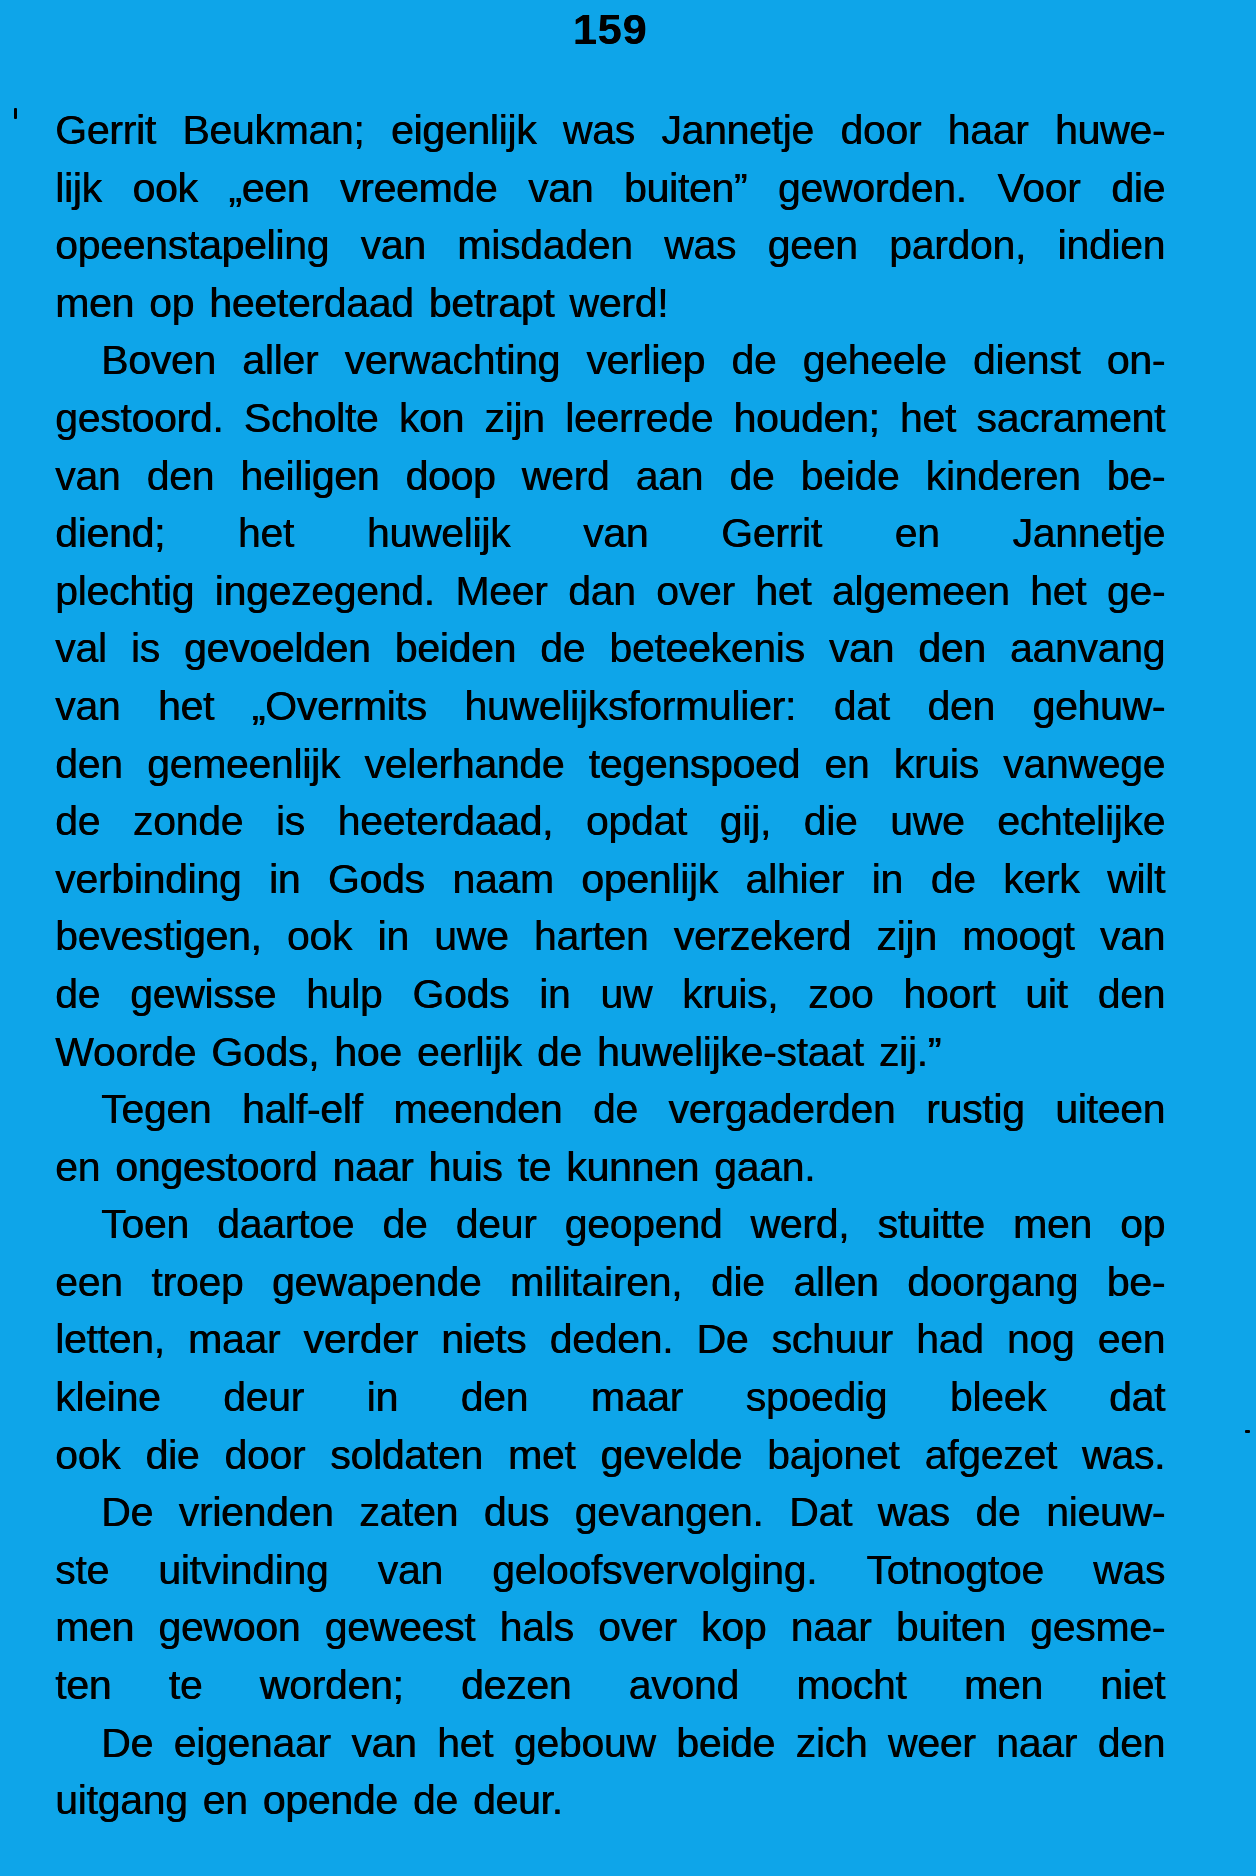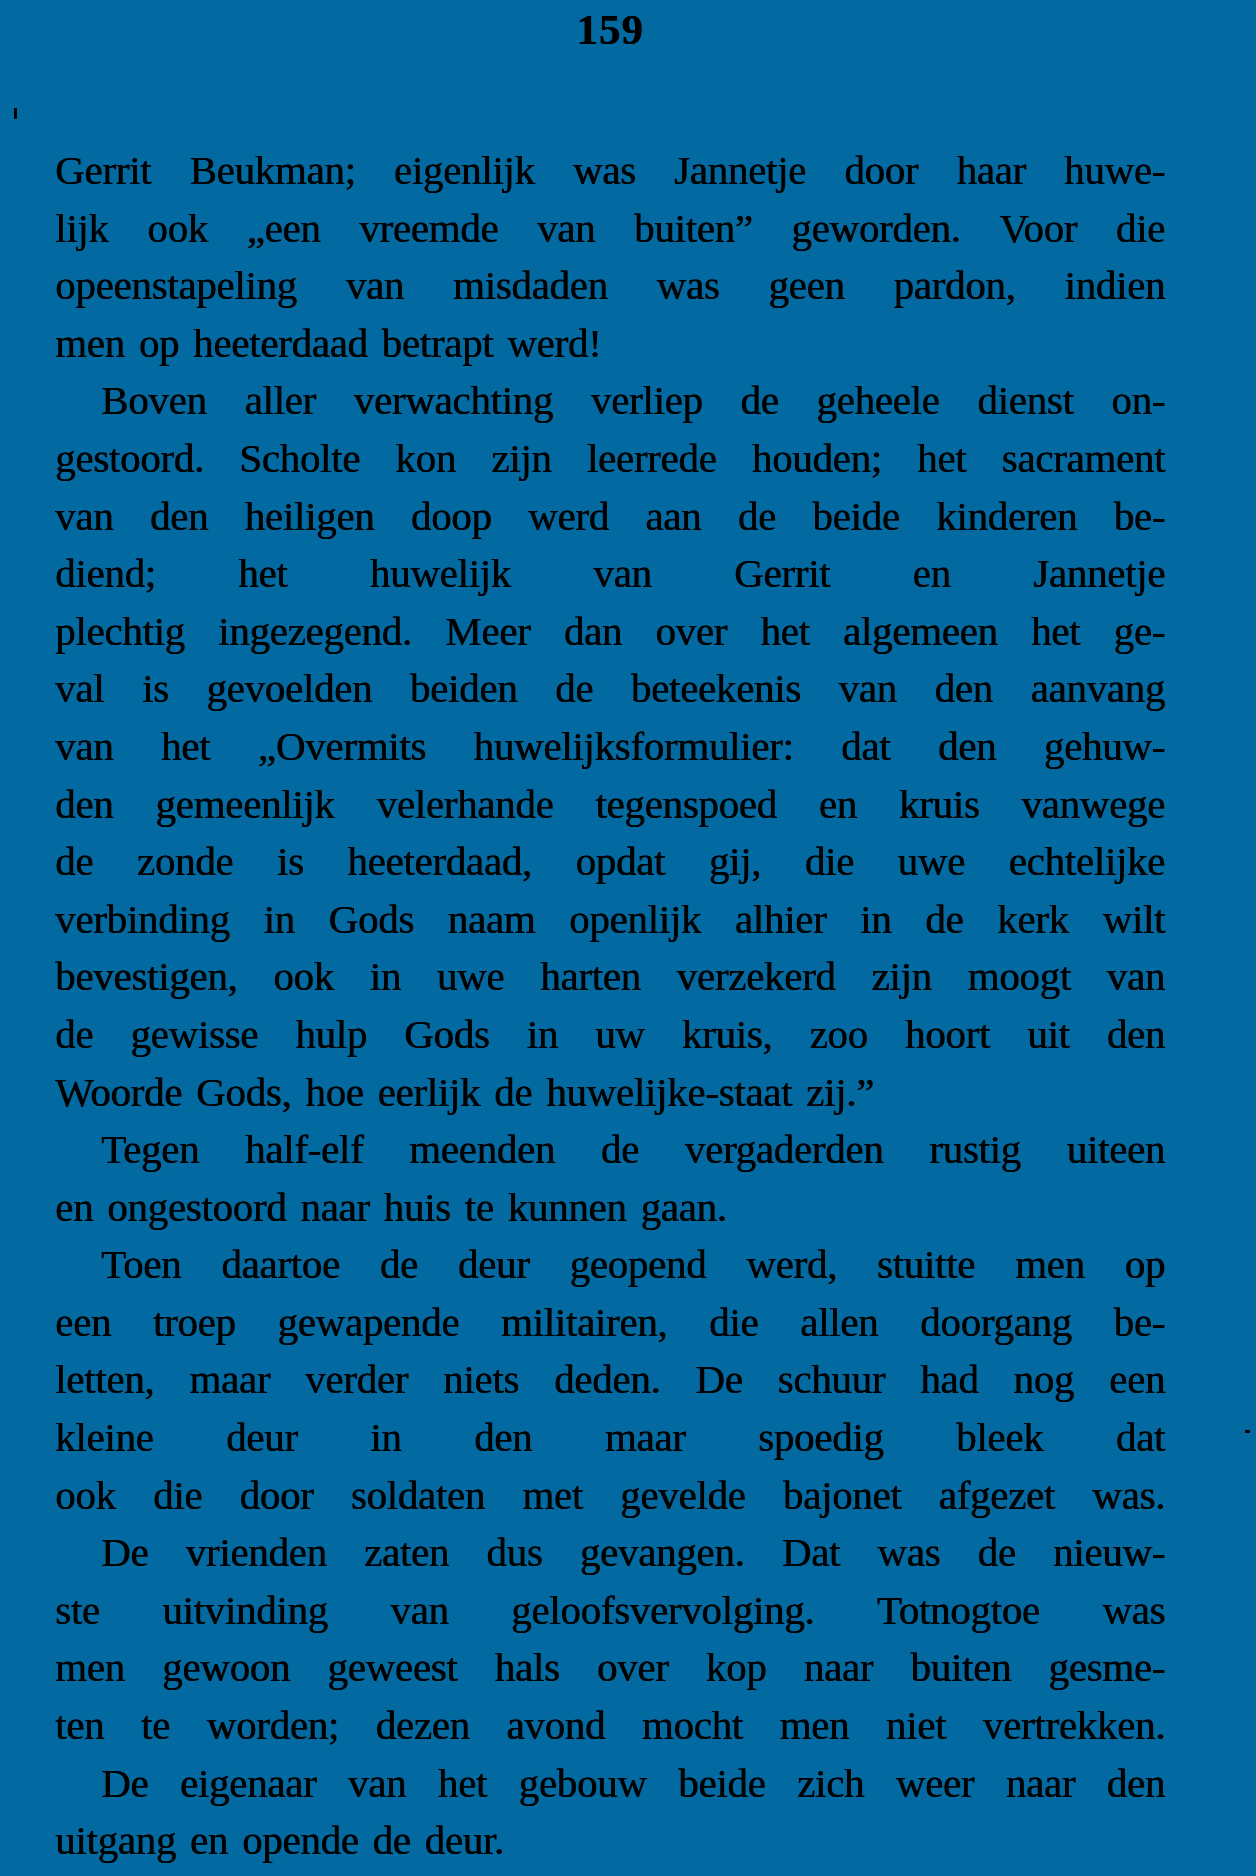--- a/index.html
+++ b/index.html
@@ -1,22 +1,22 @@
 <!DOCTYPE html>
 <html><head>
 <meta charset="utf-8">
 <style>
   html, body { margin: 0; padding: 0; background: #ffffff; }
   .page {
     position: relative;
     width: 1256px;
     height: 1876px;
-    background: #0369a1;
+    background: #0ea5e9;
     color: #000000;
-    font-family: Liberation Serif, serif;
+    font-family: Liberation Sans, sans-serif;
     overflow: hidden;
   }
   .pagenum {
     position: absolute;
     top: 5px;
     left: 55px;
     width: 1110px;
     text-align: center;
     font-size: 43px;
     font-weight: 700;
@@ -24,21 +24,20 @@
     text-shadow: 0.5px 0 0 currentColor;
   }
   .text-block {
     position: absolute;
     left: 55px;
     top: 102px;
     width: 1110px;
     font-size: 41px;
     letter-spacing: -0.3px;
     text-shadow: 0.6px 0 0 currentColor;
-    margin-top: 40px;
   }
   .line {
     height: 57.6px;
     line-height: 57.6px;
     word-spacing: 4px;
     white-space: nowrap;
   }
   .line.j {
     display: flex;
     justify-content: space-between;
@@ -324,21 +323,20 @@
         </div>
         <div class="line j">
           <span>ten</span>
           <span>te</span>
           <span>worden;</span>
           <span>dezen</span>
           <span>avond</span>
           <span>mocht</span>
           <span>men</span>
           <span>niet</span>
-          <span>vertrekken.</span>
         </div>
       </div>
       <div>
         <div class="line j indent">
           <span>De</span>
           <span>eigenaar</span>
           <span>van</span>
           <span>het</span>
           <span>gebouw</span>
           <span>beide</span>

